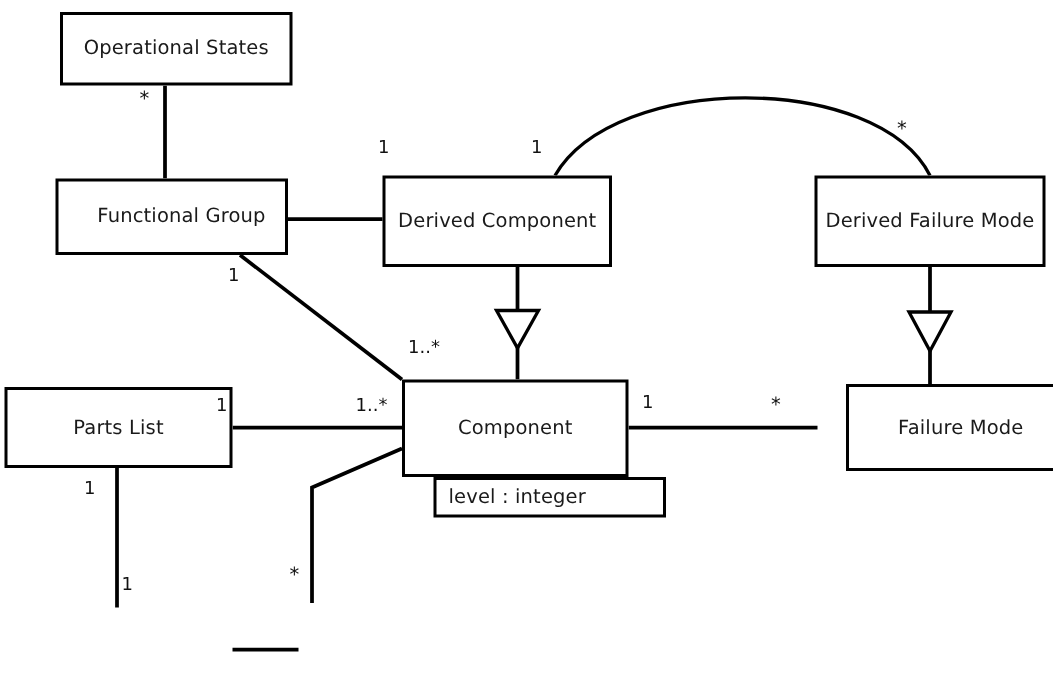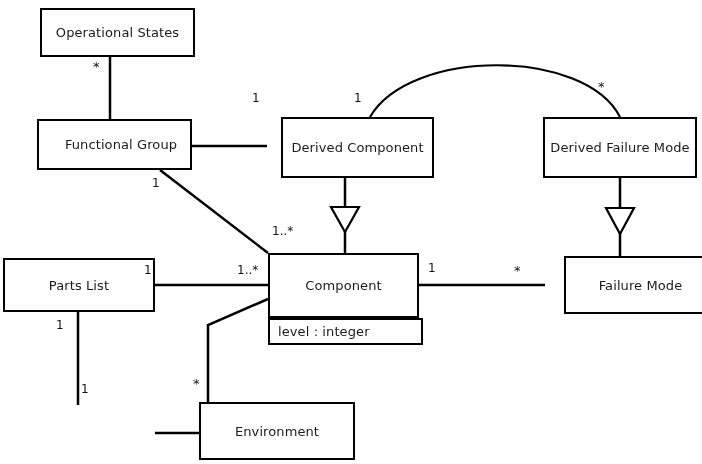--- a/index.html
+++ b/index.html
@@ -46,20 +46,21 @@
   }
   .uml-attr-box {
     position: absolute;
     box-sizing: border-box;
     background: #ffffff;
     border: 2px solid #000000;
     z-index: 6;
     display: flex;
     align-items: center;
     padding-left: 8px;
+    margin-left: 21px;
   }
   .uml-attr-box .attr-text {
     font-size: 13px;
     color: #1a1a1a;
     white-space: nowrap;
     letter-spacing: 0.1px;
   }
   .mult-label {
     position: absolute;
     font-size: 12px;
@@ -105,21 +106,21 @@
   </svg>
 
   <div class="uml-class" style="left:40px; top:8px; width:155px; height:49px;">
     <div class="class-name">Operational States</div>
   </div>
 
   <div class="uml-class" style="left:37px; top:119px; width:155px; height:51px;padding-left:13px;">
     <div class="class-name">Functional Group</div>
   </div>
 
-  <div class="uml-class" style="left:281px; top:117px; width:153px; height:61px;">
+  <div class="uml-class" style="left:255px; top:117px; width:153px; height:61px;">
     <div class="class-name">Derived Component</div>
   </div>
 
   <div class="uml-class" style="left:543px; top:117px; width:154px; height:61px;">
     <div class="class-name">Derived Failure Mode</div>
   </div>
 
   <div class="uml-class" style="left:3px; top:258px; width:152px; height:54px;">
     <div class="class-name">Parts List</div>
   </div>
@@ -130,23 +131,20 @@
 
   <div class="uml-attr-box" style="left:268px; top:318px; width:155px; height:27px;">
     <span class="attr-text">level : integer</span>
   </div>
 
   <div class="uml-class" style="left:545px; top:256px; width:153px; height:58px;margin-left:19px;">
     <div class="class-name">Failure Mode</div>
   </div>
 
 
-  <div class="uml-class" style="left:199px; top:402px; width:156px; height:58px;">
-    <div class="class-name">Environment</div>
-  </div>
 
   <span class="mult-label star" style="left:93px; top:60px;">*</span>
 
   <span class="mult-label" style="left:252px; top:92px;">1</span>
 
   <span class="mult-label" style="left:152px; top:177px;">1</span>
 
   <span class="mult-label" style="left:272px; top:225px;">1..*</span>
 
   <span class="mult-label" style="left:144px; top:264px;">1</span>

